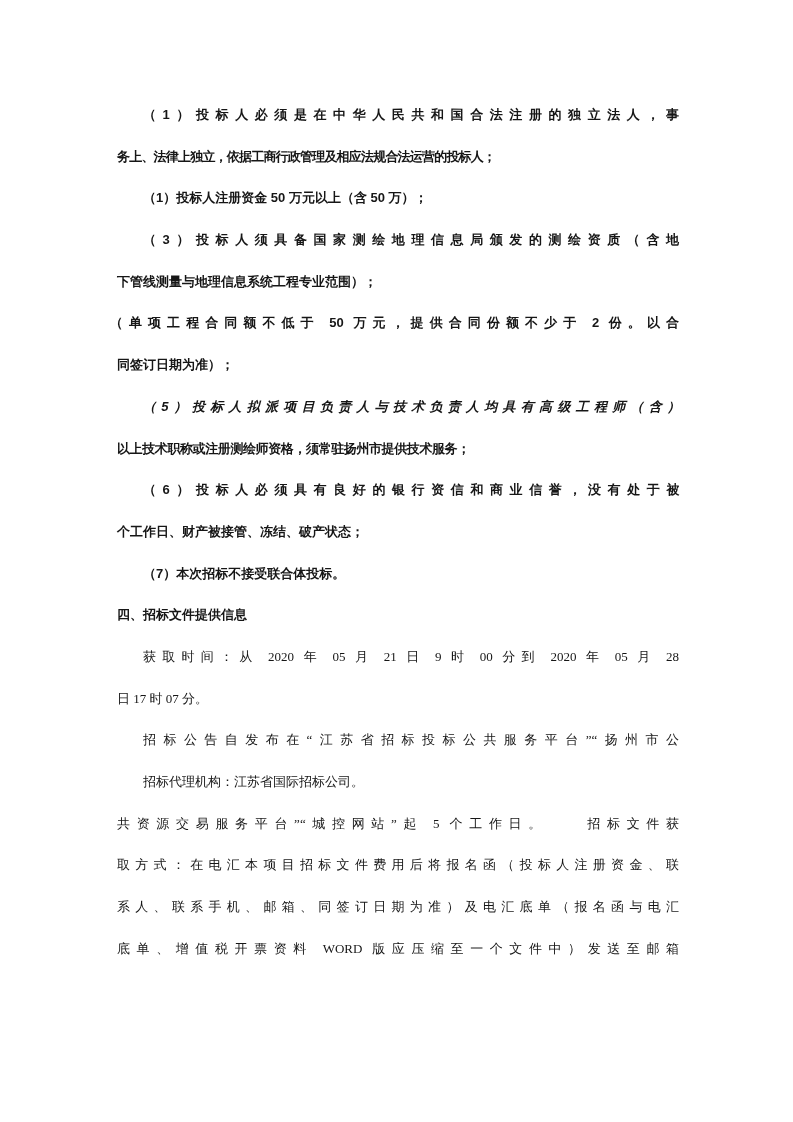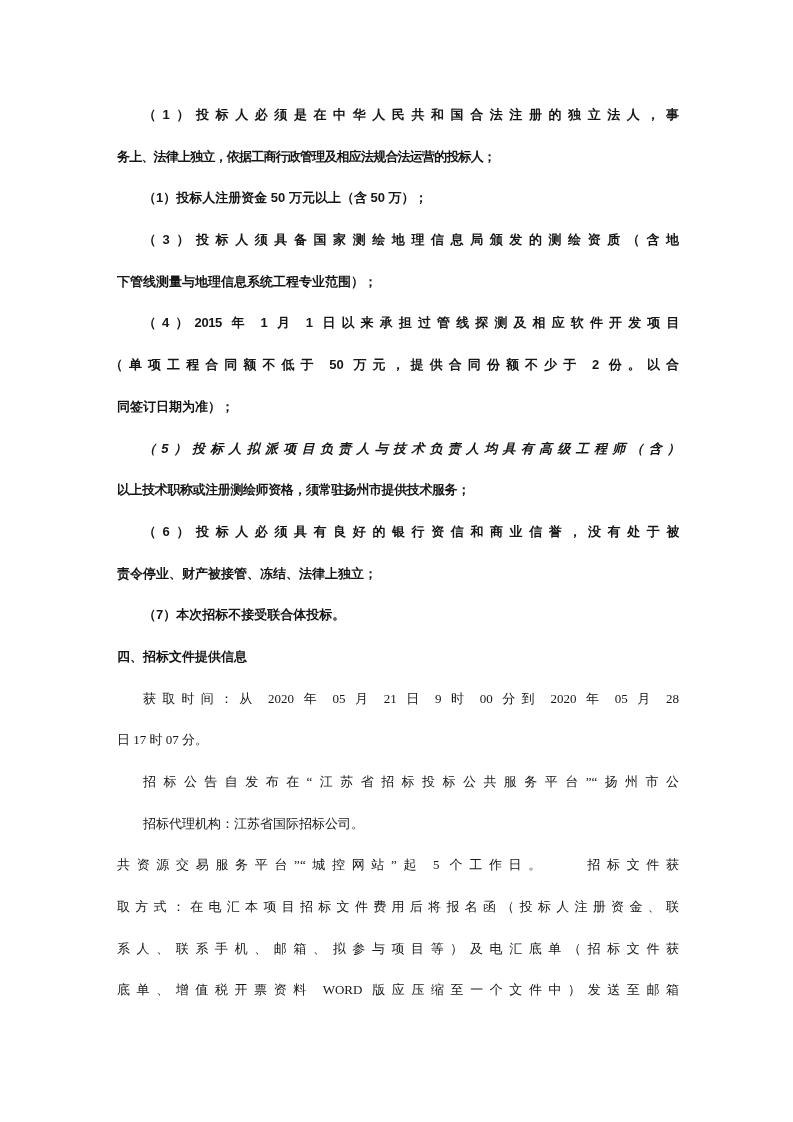--- a/index.html
+++ b/index.html
@@ -58,39 +58,38 @@
   <div class="content">
 
     <div class="line hei indent full">（1）投标人必须是在中华人民共和国合法注册的独立法人，事</div>
     <div class="line hei ls2">务上、法律上独立，依据工商行政管理及相应法规合法运营的投标人；</div>
 
     <div class="line hei indent">（1）投标人注册资金 50 万元以上（含 50 万）；</div>
 
     <div class="line hei indent full">（3）投标人须具备国家测绘地理信息局颁发的测绘资质（含地</div>
     <div class="line hei">下管线测量与地理信息系统工程专业范围）；</div>
 
-    <div class="line hei indent full ls1">（4）2015 年 1 月 1 日以来承担过管线探测及相应软件开发项目</div>
     <div class="line hei full hang">（单项工程合同额不低于 50 万元，提供合同份额不少于 2 份。以合</div>
     <div class="line hei">同签订日期为准）；</div>
 
     <div class="line hei indent full ls3">（5）投标人拟派项目负责人与技术负责人均具有高级工程师（含）</div>
     <div class="line hei ls1">以上技术职称或注册测绘师资格，须常驻扬州市提供技术服务；</div>
 
     <div class="line hei indent full ls1">（6）投标人必须具有良好的银行资信和商业信誉，没有处于被</div>
-    <div class="line hei">责令停业、财产被接管、冻结、法律上独立；</div>
+    <div class="line hei">个工作日、财产被接管、冻结、破产状态；</div>
 
     <div class="line hei indent">（7）本次招标不接受联合体投标。</div>
 
     <div class="line hei">四、招标文件提供信息</div>
 
     <div class="line song indent full">获取时间：从 2020 年 05 月 21 日 9 时 00 分到 2020 年 05 月 28</div>
     <div class="line song">日 17 时 07 分。</div>
 
     <div class="line song indent full">招标公告自发布在“江苏省招标投标公共服务平台”“扬州市公</div>
 
     <div class="line song indent">招标代理机构：江苏省国际招标公司。</div>
     <div class="line song full">共资源交易服务平台”“城控网站”起 5 个工作日。　　招标文件获</div>
     <div class="line song full">取方式：在电汇本项目招标文件费用后将报名函（投标人注册资金、联</div>
-    <div class="line song full">系人、联系手机、邮箱、拟参与项目等）及电汇底单（招标文件获</div>
+    <div class="line song full">系人、联系手机、邮箱、同签订日期为准）及电汇底单（报名函与电汇</div>
     <div class="line song full">底单、增值税开票资料 WORD 版应压缩至一个文件中）发送至邮箱</div>
 
   </div>
 </div>
 
 </body></html>

